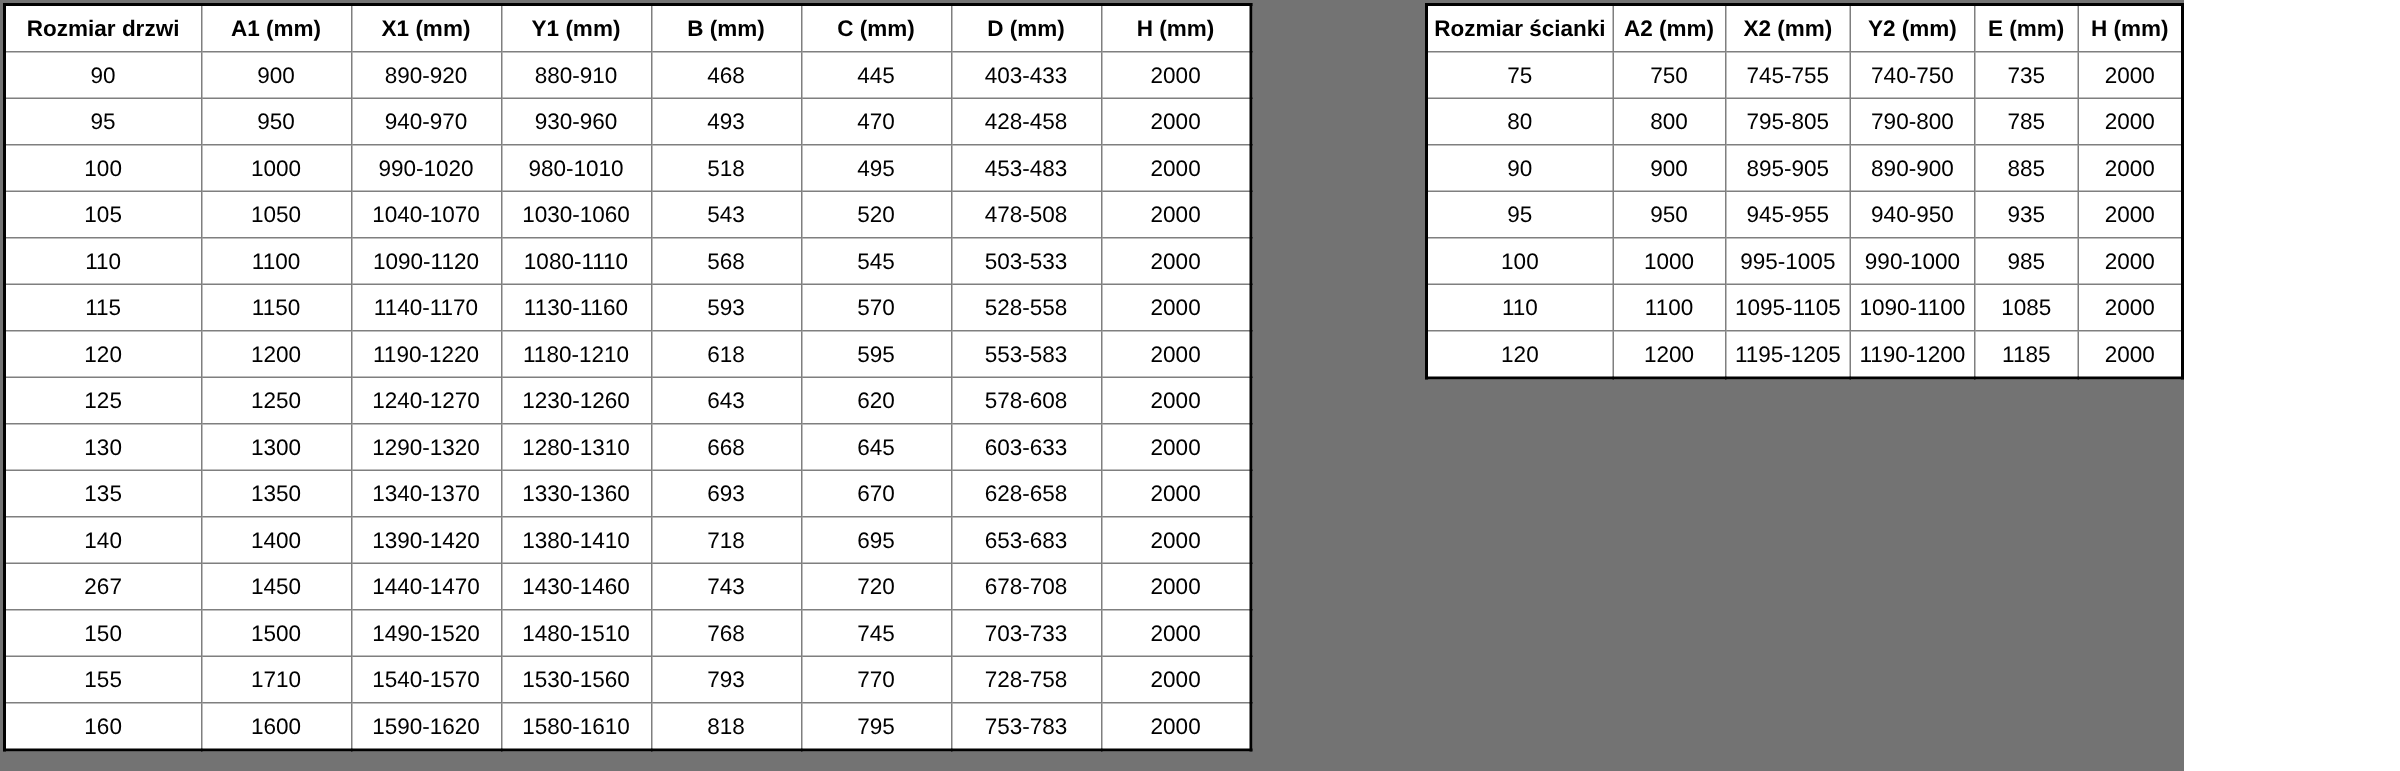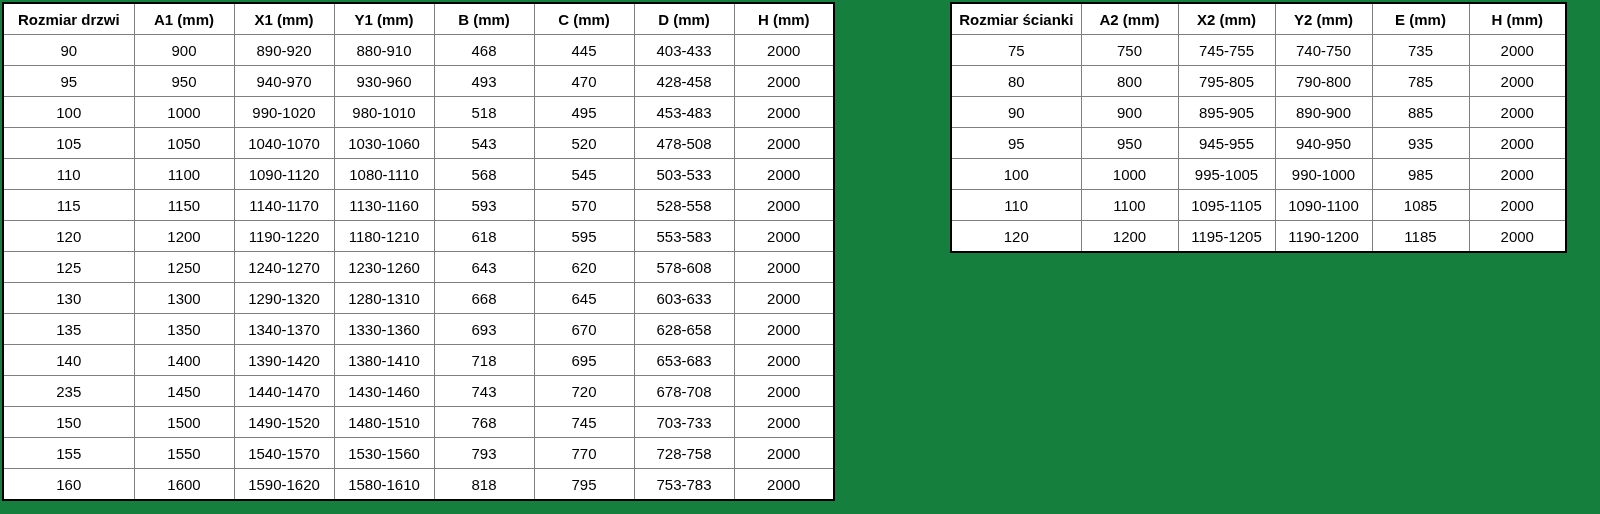--- a/index.html
+++ b/index.html
@@ -3,23 +3,23 @@
 <meta charset="utf-8">
 <style>
   html, body {
     margin: 0;
     padding: 0;
     background: #ffffff;
     font-family: "Liberation Sans", sans-serif;
   }
   .page {
     position: relative;
-    width: 1600px;
+    width: 1456px;
     height: 514px;
-    background: #15803d;
+    background: #737373;
     overflow: hidden;
   }
   table.spec-table {
     position: absolute;
     top: 2px;
     border-collapse: collapse;
     table-layout: fixed;
     border: 2px solid #000000;
     background: #ffffff;
   }
@@ -174,42 +174,42 @@
           <td>140</td>
           <td>1400</td>
           <td>1390-1420</td>
           <td>1380-1410</td>
           <td>718</td>
           <td>695</td>
           <td>653-683</td>
           <td>2000</td>
         </tr>
         <tr>
-          <td>235</td>
+          <td>267</td>
           <td>1450</td>
           <td>1440-1470</td>
           <td>1430-1460</td>
           <td>743</td>
           <td>720</td>
           <td>678-708</td>
           <td>2000</td>
         </tr>
         <tr>
           <td>150</td>
           <td>1500</td>
           <td>1490-1520</td>
           <td>1480-1510</td>
           <td>768</td>
           <td>745</td>
           <td>703-733</td>
           <td>2000</td>
         </tr>
         <tr>
           <td>155</td>
-          <td>1550</td>
+          <td>1710</td>
           <td>1540-1570</td>
           <td>1530-1560</td>
           <td>793</td>
           <td>770</td>
           <td>728-758</td>
           <td>2000</td>
         </tr>
         <tr>
           <td>160</td>
           <td>1600</td>

